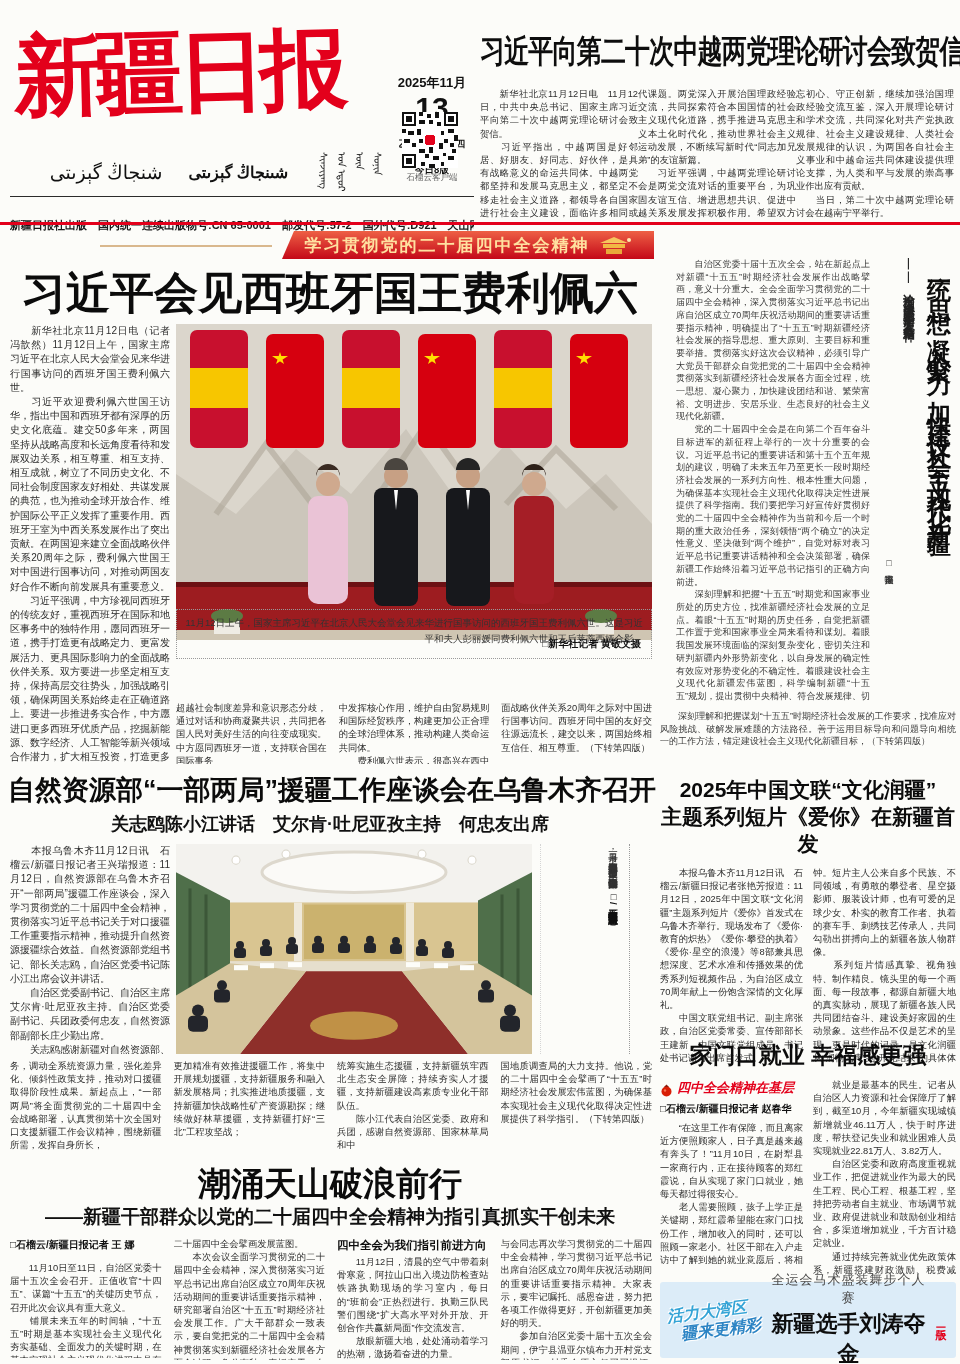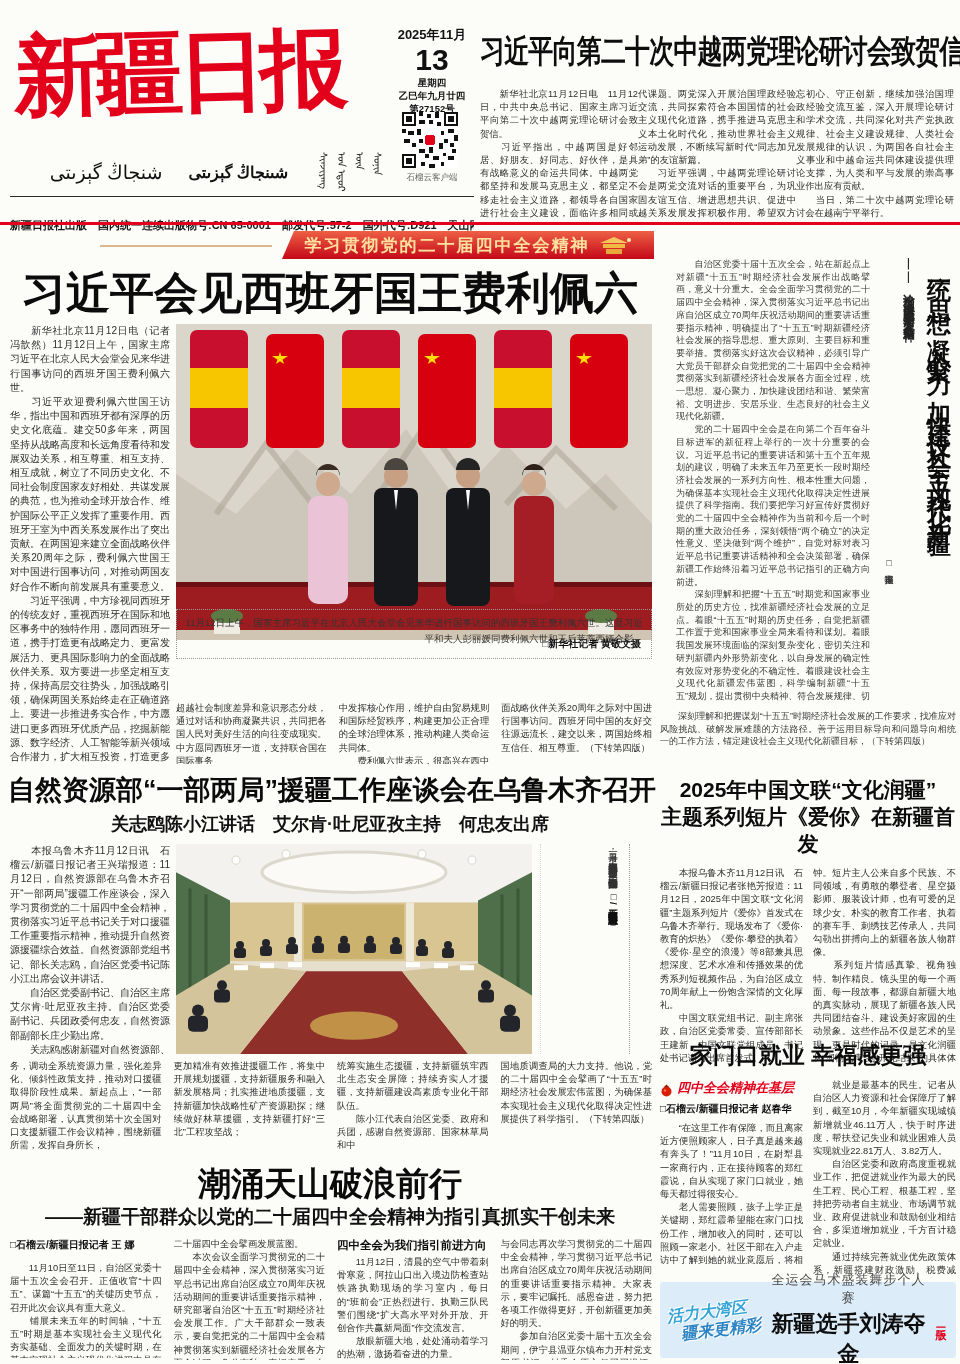--- a/index.html
+++ b/index.html
@@ -14,21 +14,21 @@
               font-weight:900;font-size:88px;line-height:130px;color:#e3001b;letter-spacing:-6px;
               transform:rotate(-1.5deg);white-space:nowrap;}
   .mast-scripts{left:48px;top:150px;width:340px;height:44px;display:flex;gap:26px;
                 align-items:center;justify-content:center;color:#111;}
   .script-a{font-size:19px;font-weight:400;}
   .script-b{font-size:16px;font-weight:700;}
   .script-m{writing-mode:vertical-lr;font-size:10px;height:40px;letter-spacing:1px;}
   .pub-line{left:10px;top:196px;width:464px;border-top:1.5px solid #2b2b2b;padding-top:21px;
             font-size:11px;font-weight:700;white-space:nowrap;overflow:hidden;color:#1a1a1a;}
   .date-block{left:390px;top:26px;width:84px;text-align:center;color:#111;}
-  .d-month{font-size:13px;font-weight:800;}
+  .d-month{font-size:13px;font-weight:800;margin-top:48px;}
   .d-day{font-size:30px;font-weight:800;line-height:32px;}
   .d-sub{font-size:9.5px;line-height:13px;font-weight:600;}
   .qr{left:402px;top:112px;}
   .qr-cap{left:392px;top:172px;width:80px;text-align:center;font-size:8.5px;color:#666;}
   .red-rule{left:0;top:222px;width:960px;height:3px;background:#e3001b;}
   
   .top-article{left:480px;top:30px;width:474px;height:188px;}
   .top-headline{font-size:32px;font-weight:900;letter-spacing:-1px;white-space:nowrap;
                 transform:scale(0.78,1);transform-origin:0 0;color:#0d0d0d;}
   .top-cols{margin-top:14px;display:grid;grid-template-columns:repeat(3,1fr);height:132px;}

